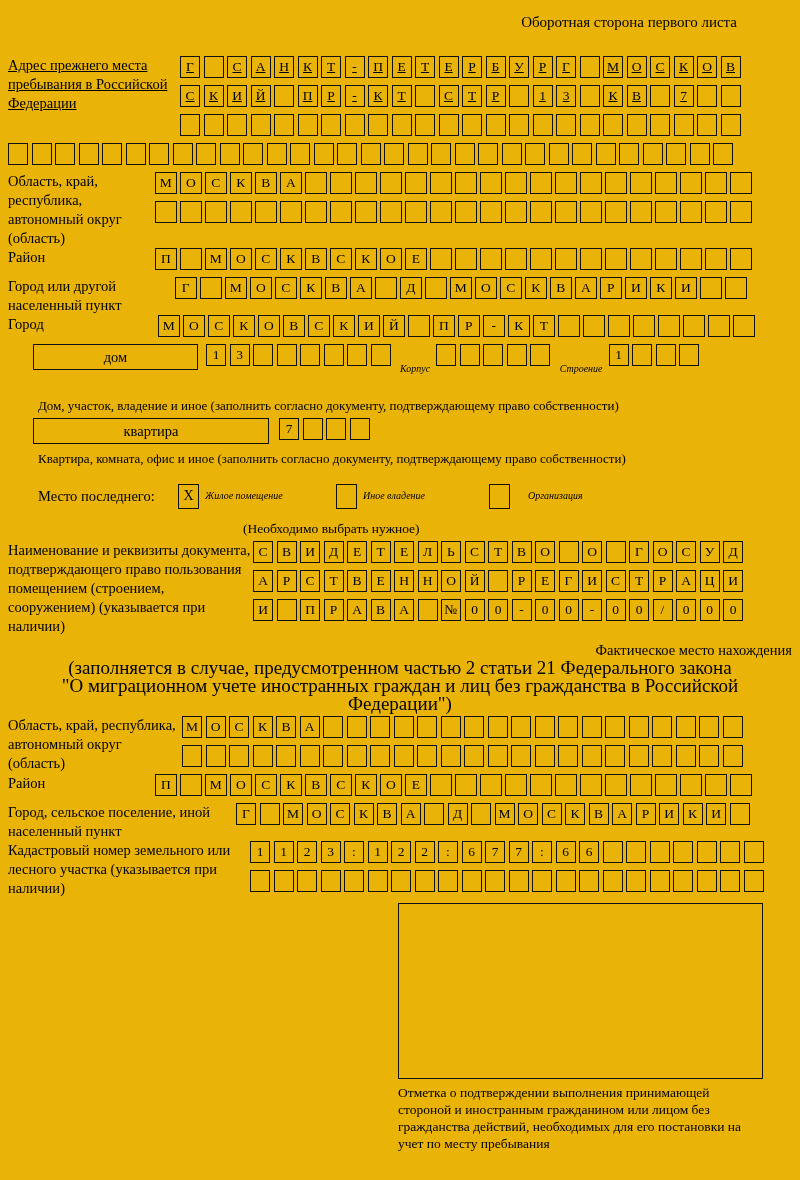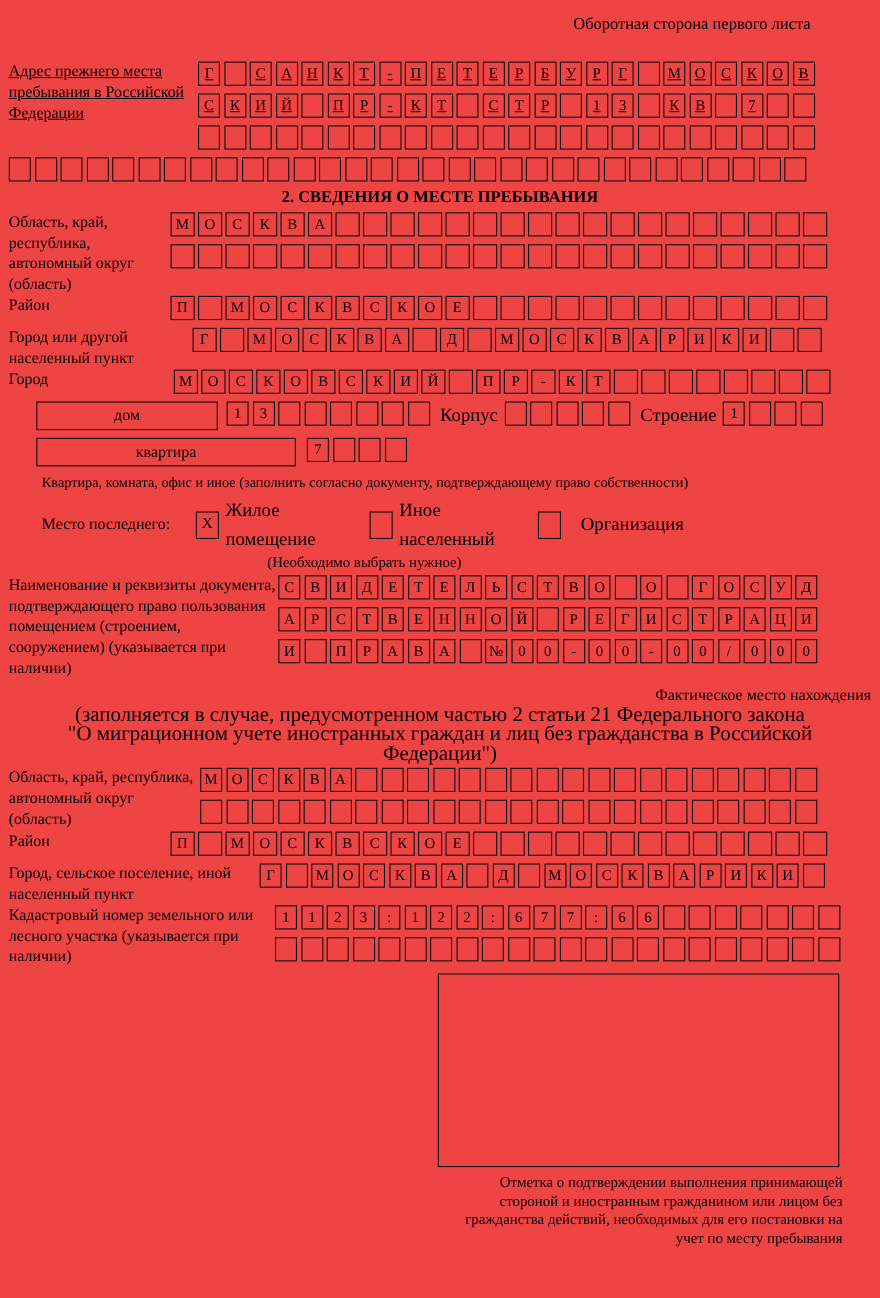--- a/index.html
+++ b/index.html
@@ -1,18 +1,18 @@
 <!DOCTYPE html>
 <html><head>
 <meta charset="utf-8">
 <style>
   html,body { margin:0; padding:0; background:#e8e8e8; }
   .page {
     position:relative; width:800px; height:1180px; margin:0 auto;
-    background:#ef4444; color:#000;
+    background:#eab308; color:#000;
     font-family:"Liberation Serif", "DejaVu Serif", serif;
     overflow:hidden; box-sizing:border-box; padding:14px 8px 0 8px;
   }
   .top-note { text-align:right; padding-right:55px; font-size:15px; height:18px; }
 
   .row { display:flex; align-items:flex-start; }
   .lab { font-size:14.5px; line-height:19px; flex-shrink:0; }
   .cells { display:flex; margin-bottom:7px; }
   .cell {
     box-sizing:border-box; width:20px; height:22px; border:1.6px solid #111;
@@ -36,36 +36,36 @@
 
   .blockA { margin-top:24px;text-decoration:underline; }
 
   .wbox {
     box-sizing:border-box; border:1.6px solid #111; height:26px;
     display:flex; align-items:center; justify-content:center;
     font-size:14.5px; flex-shrink:0;
   }
   .dom-box { width:165px; margin-left:25px; margin-right:8px; }
   .kv-box  { width:236px; margin-left:25px; margin-right:10px; }
-  .inline-lab { font-size:17px; line-height:26px; margin:0 6px; }
+  .inline-lab { font-size:10px; line-height:26px; margin:12px 6px;font-style:italic; }
   .fieldrow { margin-bottom:4px; }
 
   .chk {
     box-sizing:border-box; width:21px; height:25px; border:1.6px solid #111;
     display:flex; align-items:center; justify-content:center; font-size:14px; flex-shrink:0;
   }
   .mesto-row { align-items:center; margin-top:4px; }
   .hint { font-size:13.5px; padding-left:235px; margin-bottom:4px; }
 
   .fact-title { text-align:right; font-weight:normal; font-size:14.5px; margin-top:6px; }
   .fact-note { text-align:center; font-size:19px; line-height:18px; }
 
   .stamp-wrap { margin-left:390px; width:368px; margin-top:4px; }
   .stamp-box { box-sizing:border-box; border:1.7px solid #111; width:365px; height:176px; }
-  .stamp-cap { font-size:13.5px; text-align:right; line-height:17px; margin-top:5px; }
+  .stamp-cap { font-size:13.5px; text-align:left; line-height:17px; margin-top:5px; }
 </style>
 </head>
 <body>
 
 <div class="page">
 
   <div class="top-note">Оборотная сторона первого листа</div>
 
   <div class="row blockA">
     <div class="lab lab-a">Адрес прежнего места пребывания в Российской Федерации</div>
@@ -177,21 +177,20 @@
       <span class="cell"></span>
       <span class="cell"></span>
       <span class="cell"></span>
       <span class="cell"></span>
       <span class="cell"></span>
       <span class="cell"></span>
       <span class="cell"></span>
       <span class="cell"></span>
     </div>
 
-  <div class="sec-title">2. СВЕДЕНИЯ О МЕСТЕ ПРЕБЫВАНИЯ</div>
 
   <div class="row">
     <div class="lab lab-b">Область, край, республика, автономный округ (область)</div>
     <div>
       <div class="cells w">
           <span class="cell">М</span>
           <span class="cell">О</span>
           <span class="cell">С</span>
           <span class="cell">К</span>
           <span class="cell">В</span>
@@ -354,38 +353,39 @@
         <span class="cell"></span>
       </div>
     <div class="inline-lab">Строение</div>
     <div class="cells">
         <span class="cell">1</span>
         <span class="cell"></span>
         <span class="cell"></span>
         <span class="cell"></span>
       </div>
   </div>
+  <div class="caption cap-indent">Дом, участок, владение и иное (заполнить согласно документу, подтверждающему право собственности)</div>
 
   <div class="row fieldrow" style="margin-top:4px;">
     <div class="wbox kv-box">квартира</div>
     <div class="cells">
         <span class="cell">7</span>
         <span class="cell"></span>
         <span class="cell"></span>
         <span class="cell"></span>
       </div>
   </div>
   <div class="caption cap-indent">Квартира, комната, офис и иное (заполнить согласно документу, подтверждающему право собственности)</div>
 
   <div class="row mesto-row">
     <div class="lab" style="width:140px; margin-left:30px;">Место последнего:</div>
     <div class="chk">X</div>
     <div class="inline-lab" style="width:125px;">Жилое помещение</div>
     <div class="chk"></div>
-    <div class="inline-lab" style="width:120px;">Иное населенный</div>
+    <div class="inline-lab" style="width:120px;">Иное владение</div>
     <div class="chk"></div>
     <div class="inline-lab" style="margin-left:18px;">Организация</div>
   </div>
   <div class="hint">(Необходимо выбрать нужное)</div>
 
   <div class="row">
     <div class="lab lab-doc">Наименование и реквизиты документа, подтверждающего право пользования помещением (строением, сооружением) (указывается при наличии)</div>
     <div>
       <div class="cells">
           <span class="cell">С</span>

